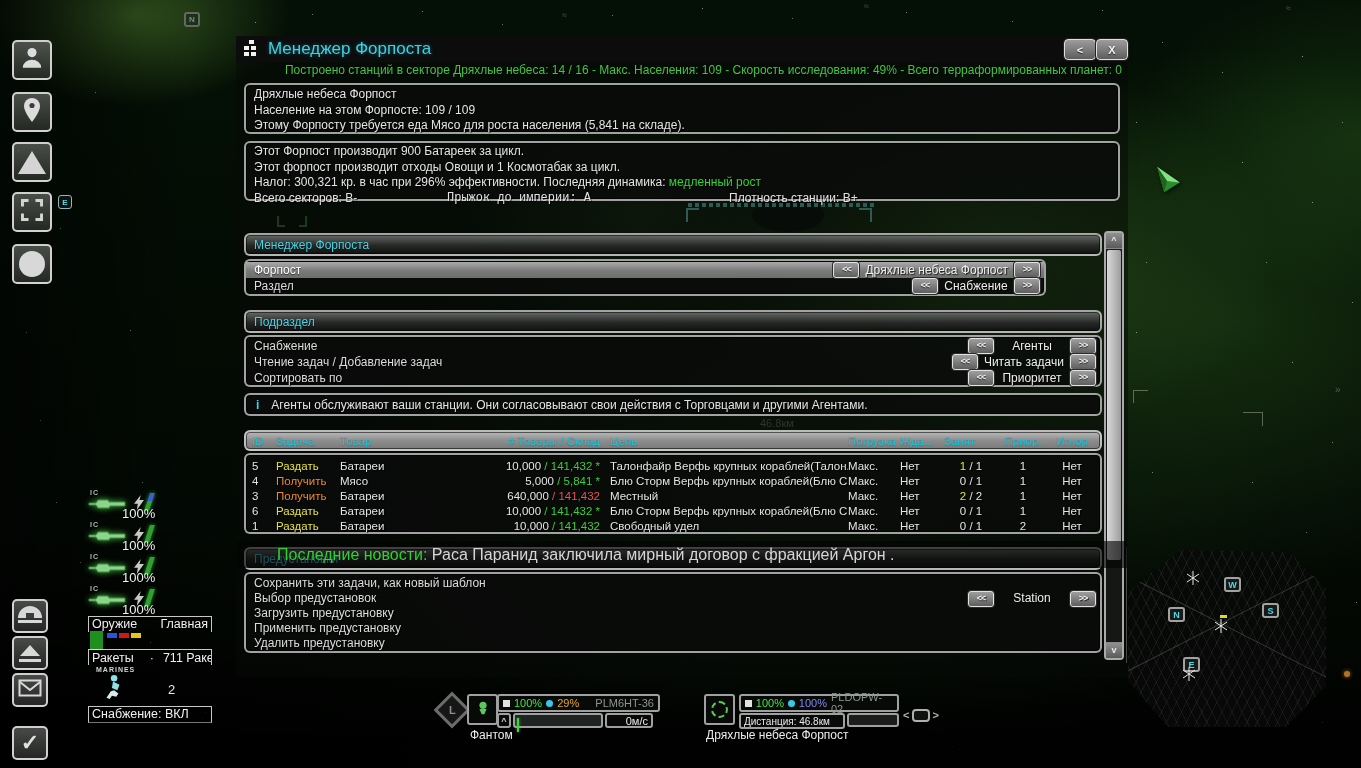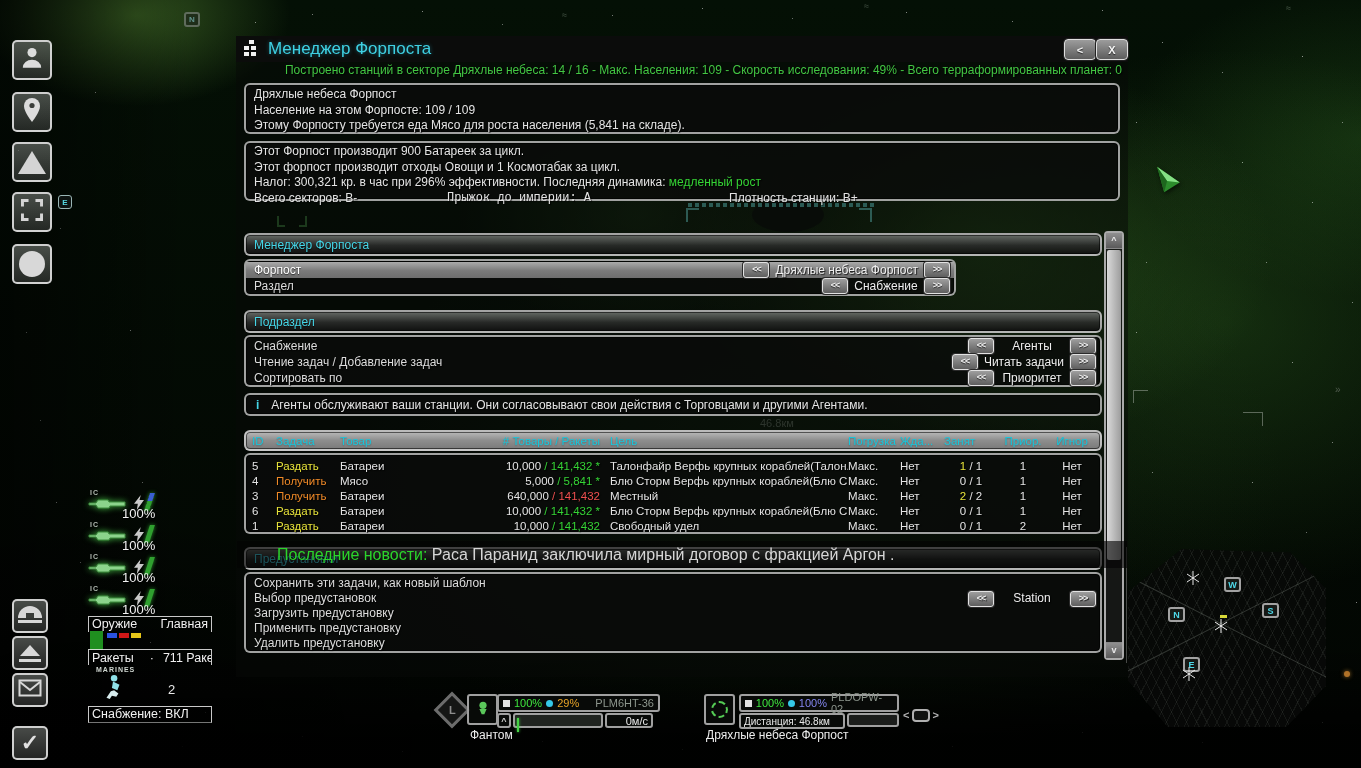--- a/index.html
+++ b/index.html
@@ -375,21 +375,21 @@
       <div class="txtline"><span>Налог: 300,321 кр. в час  при 296% эффективности.  Последняя динамика: </span><span class="green">медленный рост</span></div>
       <div style="position:relative;height:15px;">
         <span class="txtline" style="position:absolute;left:0;">Всего секторов: B-</span>
         <span class="txtline" style="position:absolute;left:193px;font-family:Liberation Mono, monospace;">Прыжок до империи: A</span>
         <span class="txtline" style="position:absolute;left:475px;">Плотность станции: B+</span>
       </div>
     </div>
 
     <div class="box hdrbox" style="left:8px;top:197px;width:858px;height:23px;">Менеджер Форпоста</div>
 
-    <div class="box" style="left:8px;top:223px;width:712px;height:37px;padding-top:1px;">
+    <div class="box" style="left:8px;top:223px;width:802px;height:37px;padding-top:1px;">
       <div class="mrow sel">
         <span class="mlabel">Форпост</span>
         <span class="selector">
           <span class="abtn">&lt;&lt;</span>
           <span class="sval">Дряхлые небеса Форпост</span>
           <span class="abtn">&gt;&gt;</span>
         </span>
       </div>
       <div class="mrow">
         <span class="mlabel">Раздел</span>
@@ -432,21 +432,21 @@
 
     <div class="box" style="left:8px;top:357px;width:858px;height:23px;display:flex;align-items:center;">
       <span style="color:#45d6e8;font-weight:bold;margin:0 12px 0 10px;">i</span>
       <span style="text-shadow:1px 1px 1px rgba(0,0,0,.8);">Агенты обслуживают ваши станции. Они согласовывают свои действия с Торговцами и другими Агентами.</span>
     </div>
 
     <div class="box litegrad tgrid" style="left:8px;top:394px;width:858px;height:21px;">
       <span class="th">ID</span>
       <span class="th">Задача</span>
       <span class="th">Товар</span>
-      <span class="th cqty"># Товары / Ракеты</span>
+      <span class="th cqty"># Товары / Склад</span>
         <span></span>
       <span class="th">Цель</span>
       <span class="th">Погрузка</span>
       <span class="th">Жда...</span>
       <span class="th">Занят</span>
       <span class="th ccen">Приор.</span>
       <span class="th ccen">Игнор</span>
     </div>
 
     <div class="box" style="left:8px;top:417px;width:858px;height:81px;padding-top:3px;">

